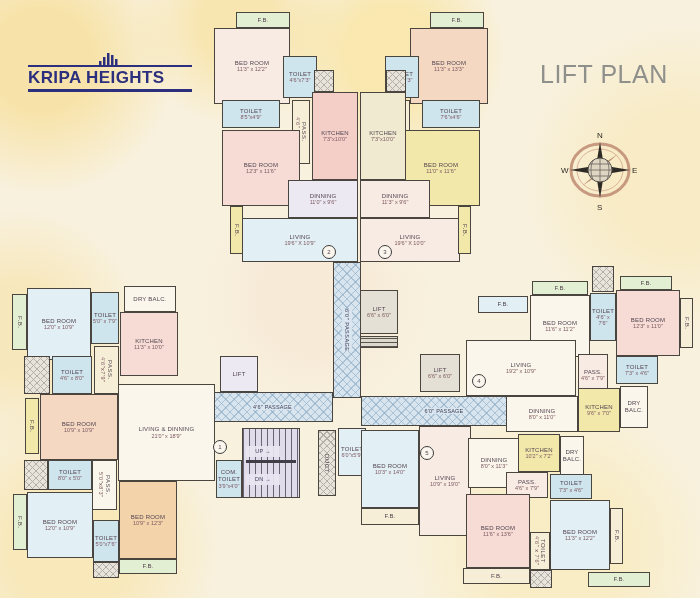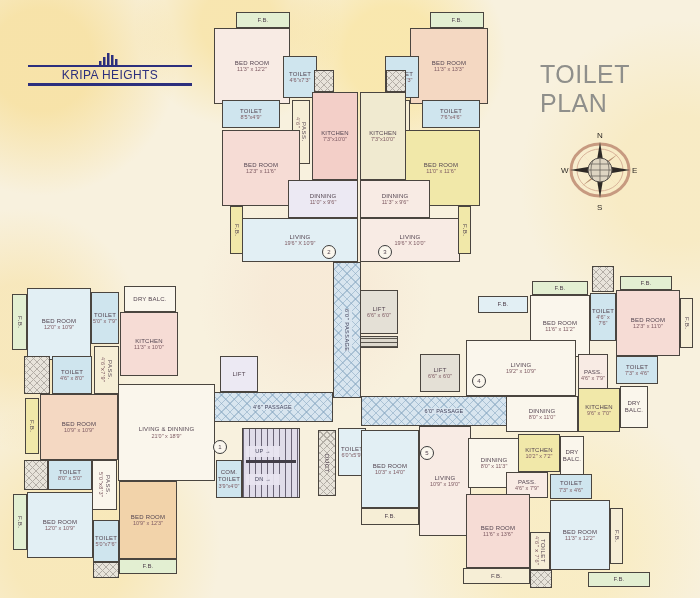--- a/index.html
+++ b/index.html
@@ -18,21 +18,21 @@
       radial-gradient(circle at 10% 92%, rgba(248,216,120,.35) 0 7%, transparent 18%),
       radial-gradient(circle at 80% 92%, rgba(250,230,160,.40) 0 8%, transparent 20%),
       radial-gradient(circle at 45% 50%, rgba(240,188,168,.12) 0 10%, transparent 24%),
       #f8f1de;
   }
   
   .logo{position:absolute;left:28px;top:52px;width:164px;}
   .logo .bicon{display:block;margin:0 auto -1px auto;}
   .logo .toprule{height:2px;background:#2c2f7d;}
   .logo .ltext{
-    display:block;text-align:center;font-weight:normal;font-size:12px;
+    display:block;font-weight:bold;font-size:17px;
     color:#2c2f7d;letter-spacing:.4px;padding:1px 0 1px 0;
     border-bottom:3px solid #2c2f7d;font-family:"Liberation Sans",sans-serif;
   }
   .fptitle{
     position:absolute;left:540px;top:60px;font-size:25px;color:#8f8f8b;
     letter-spacing:.5px;font-weight:400;
   }
   .compass{position:absolute;left:560px;top:128px;}
   
   #plan{position:absolute;left:0;top:0;width:700px;height:598px;}
@@ -84,21 +84,21 @@
       <rect x="2" y="9" width="2.5" height="5" fill="#2c2f7d"></rect>
       <rect x="6" y="5" width="2.5" height="9" fill="#2c2f7d"></rect>
       <rect x="10" y="1" width="2.5" height="13" fill="#2c2f7d"></rect>
       <rect x="14" y="3" width="2.5" height="11" fill="#2c2f7d"></rect>
       <rect x="18" y="7" width="2.5" height="7" fill="#2c2f7d"></rect>
     </svg>
     <div class="toprule"></div>
     <span class="ltext">KRIPA HEIGHTS</span>
   </div>
 
-  <div class="fptitle">TOILET PLAN</div>
+  <div class="fptitle">LIFT PLAN</div>
 
   <svg class="compass" width="80" height="84" viewBox="0 0 80 84">
     <ellipse cx="40" cy="42" rx="29" ry="26" fill="none" stroke="#c79a80" stroke-width="3"></ellipse>
     <ellipse cx="40" cy="42" rx="23" ry="21" fill="none" stroke="#d9b49a" stroke-width="1"></ellipse>
     <polygon points="40,14 44,38 40,42 36,38" fill="#2e2a26"></polygon>
     <polygon points="40,70 36,46 40,42 44,46" fill="#2e2a26"></polygon>
     <polygon points="10,42 34,38 38,42 34,46" fill="#2e2a26"></polygon>
     <polygon points="70,42 46,46 42,42 46,38" fill="#2e2a26"></polygon>
     <polygon points="58,26 44,38 40,42 46,34" fill="#b58c6e"></polygon>
     <polygon points="22,58 36,46 40,42 34,50" fill="#b58c6e"></polygon>

